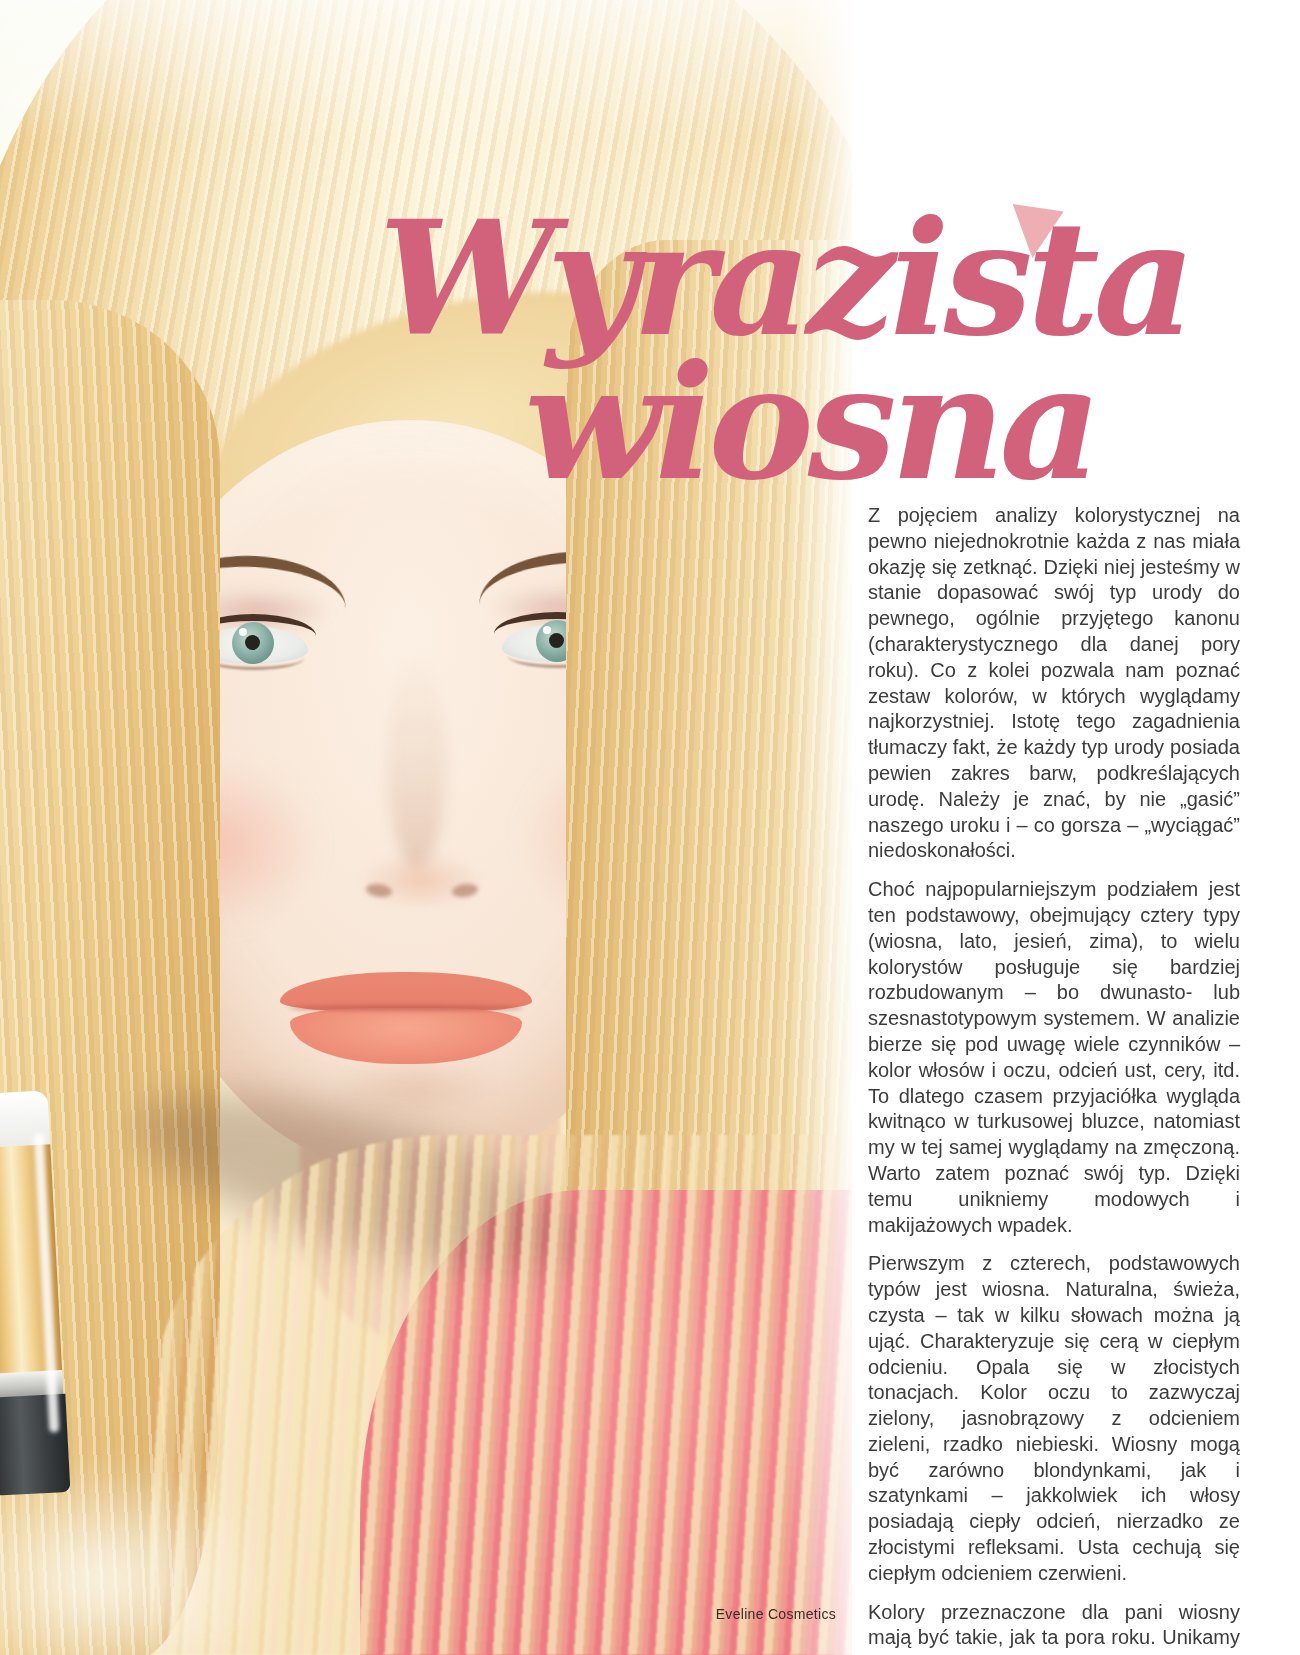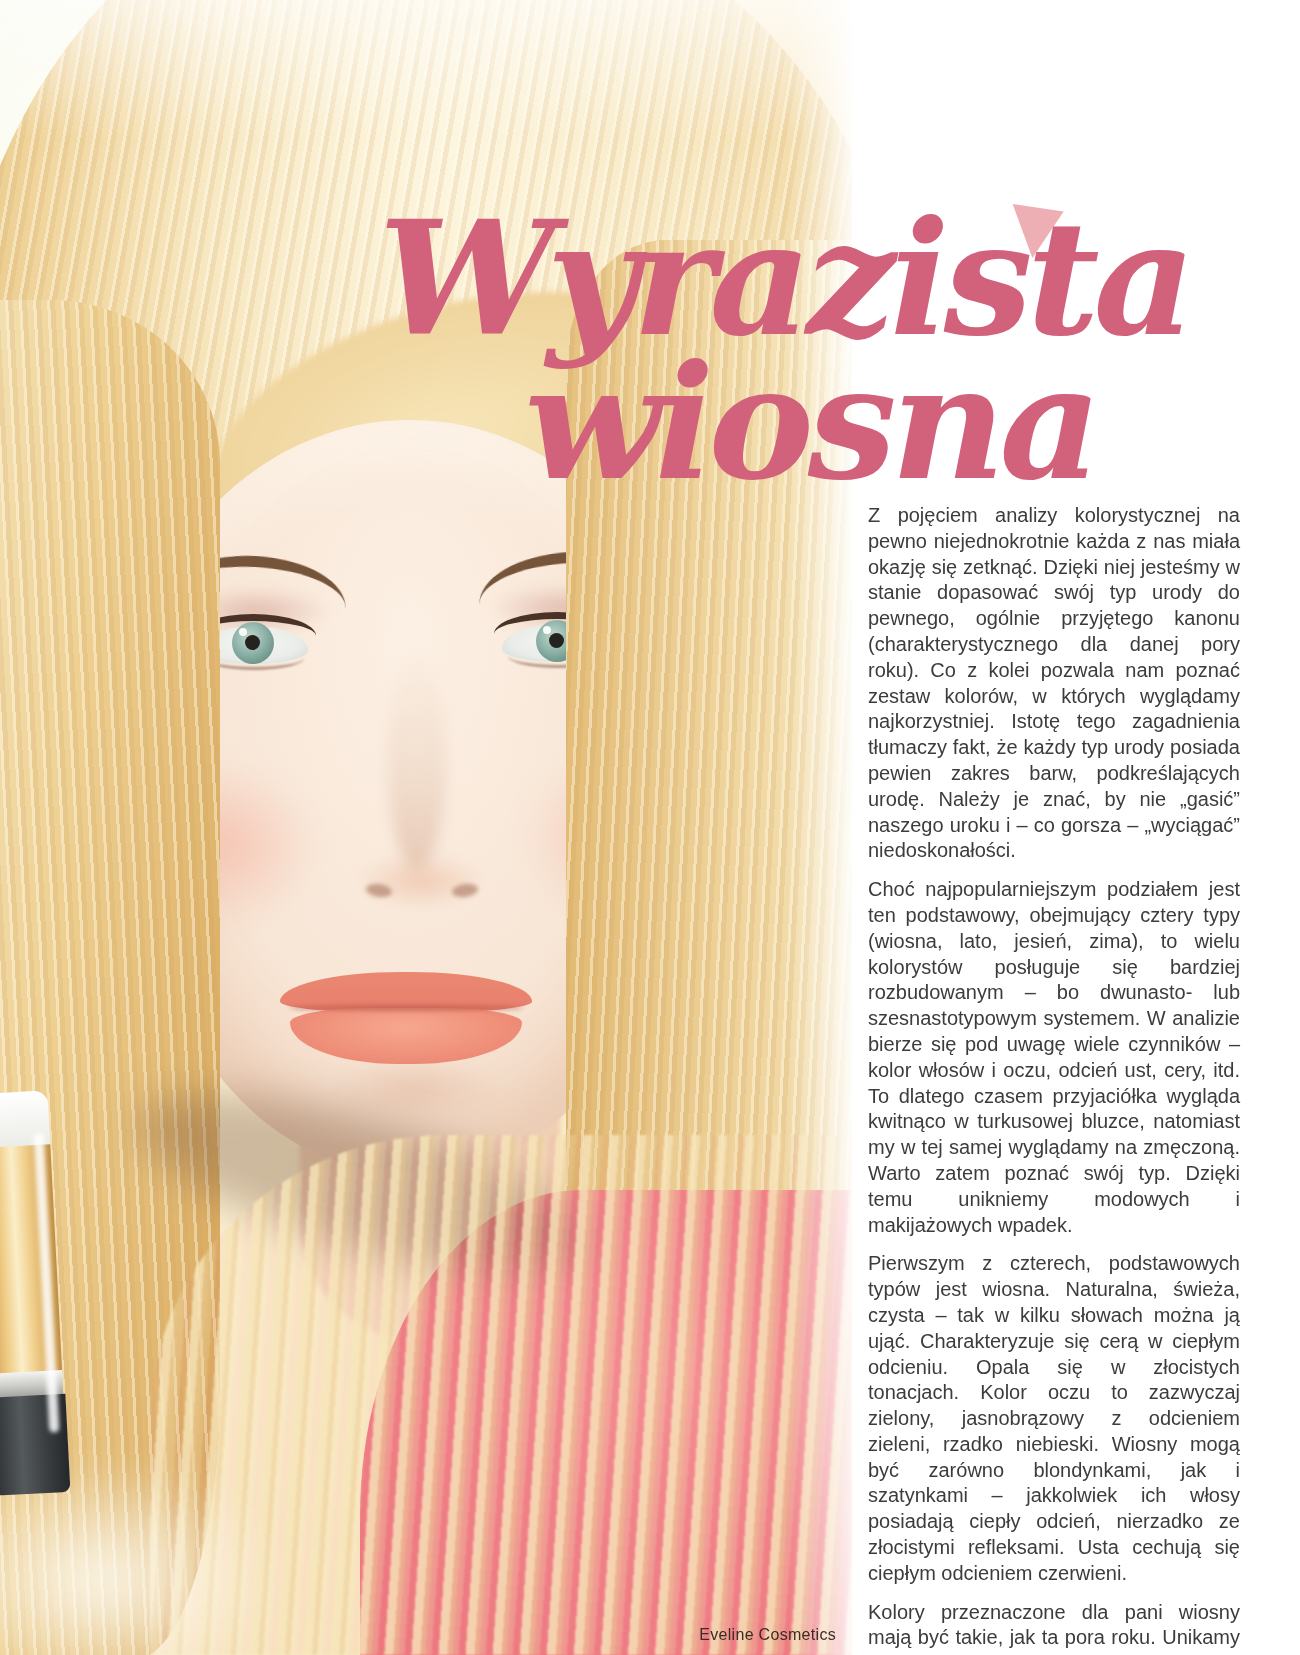--- a/index.html
+++ b/index.html
@@ -137,22 +137,22 @@
   .p-silver { left:0; top:280px; width:72px; height:26px;
     background: linear-gradient(to bottom, #f4f4f2, #c9c9c5 55%, #9d9d99); }
   .p-cap { left:0; top:304px; width:74px; height:98px; border-radius: 0 0 8px 6px;
     background: linear-gradient(90deg, #2d3133 0%, #555a5d 38%, #3a3e41 70%, #25282a 100%); }
   .p-gloss { left:56px; top:42px; width:10px; height:300px; border-radius:6px;
     background: rgba(255,255,255,.85); filter: blur(2px); }
 
   .photo-fade-right { right:0; top:0; width:64px; height:100%;
     background: linear-gradient(to right, rgba(255,255,255,0), rgba(255,255,255,.45) 55%, rgba(255,255,255,.9)); }
 
-  .photo-caption { right:16px; top:1606px; font-size:16px; color:#3a2c24;
-    letter-spacing:.3px; z-index:5;margin-top:20px; }
+  .photo-caption { right:16px; top:1606px; font-size:14px; color:#3a2c24;
+    letter-spacing:.3px; z-index:5; }
 
   
   .badge-circle { left:962px; top:64px; width:172px; height:152px; border-radius:50%;
     background:#edafb4; z-index:3; display:flex; flex-direction:column;
     align-items:center; justify-content:center; padding-top:18px; }
   .badge-tail { left:1008px; top:204px; width:58px; height:54px; background:#edafb4; z-index:3;
     clip-path: polygon(8% 0, 96% 14%, 42% 100%); }
   .badge-line1 { position:static; color:#ffffff; font-weight:bold; font-size:28px;
     letter-spacing:2px; line-height:1.05; transform: scale(.92,1.12); }
   .badge-line2 { position:static; color:#ffffff; font-weight:bold; font-size:19px;

